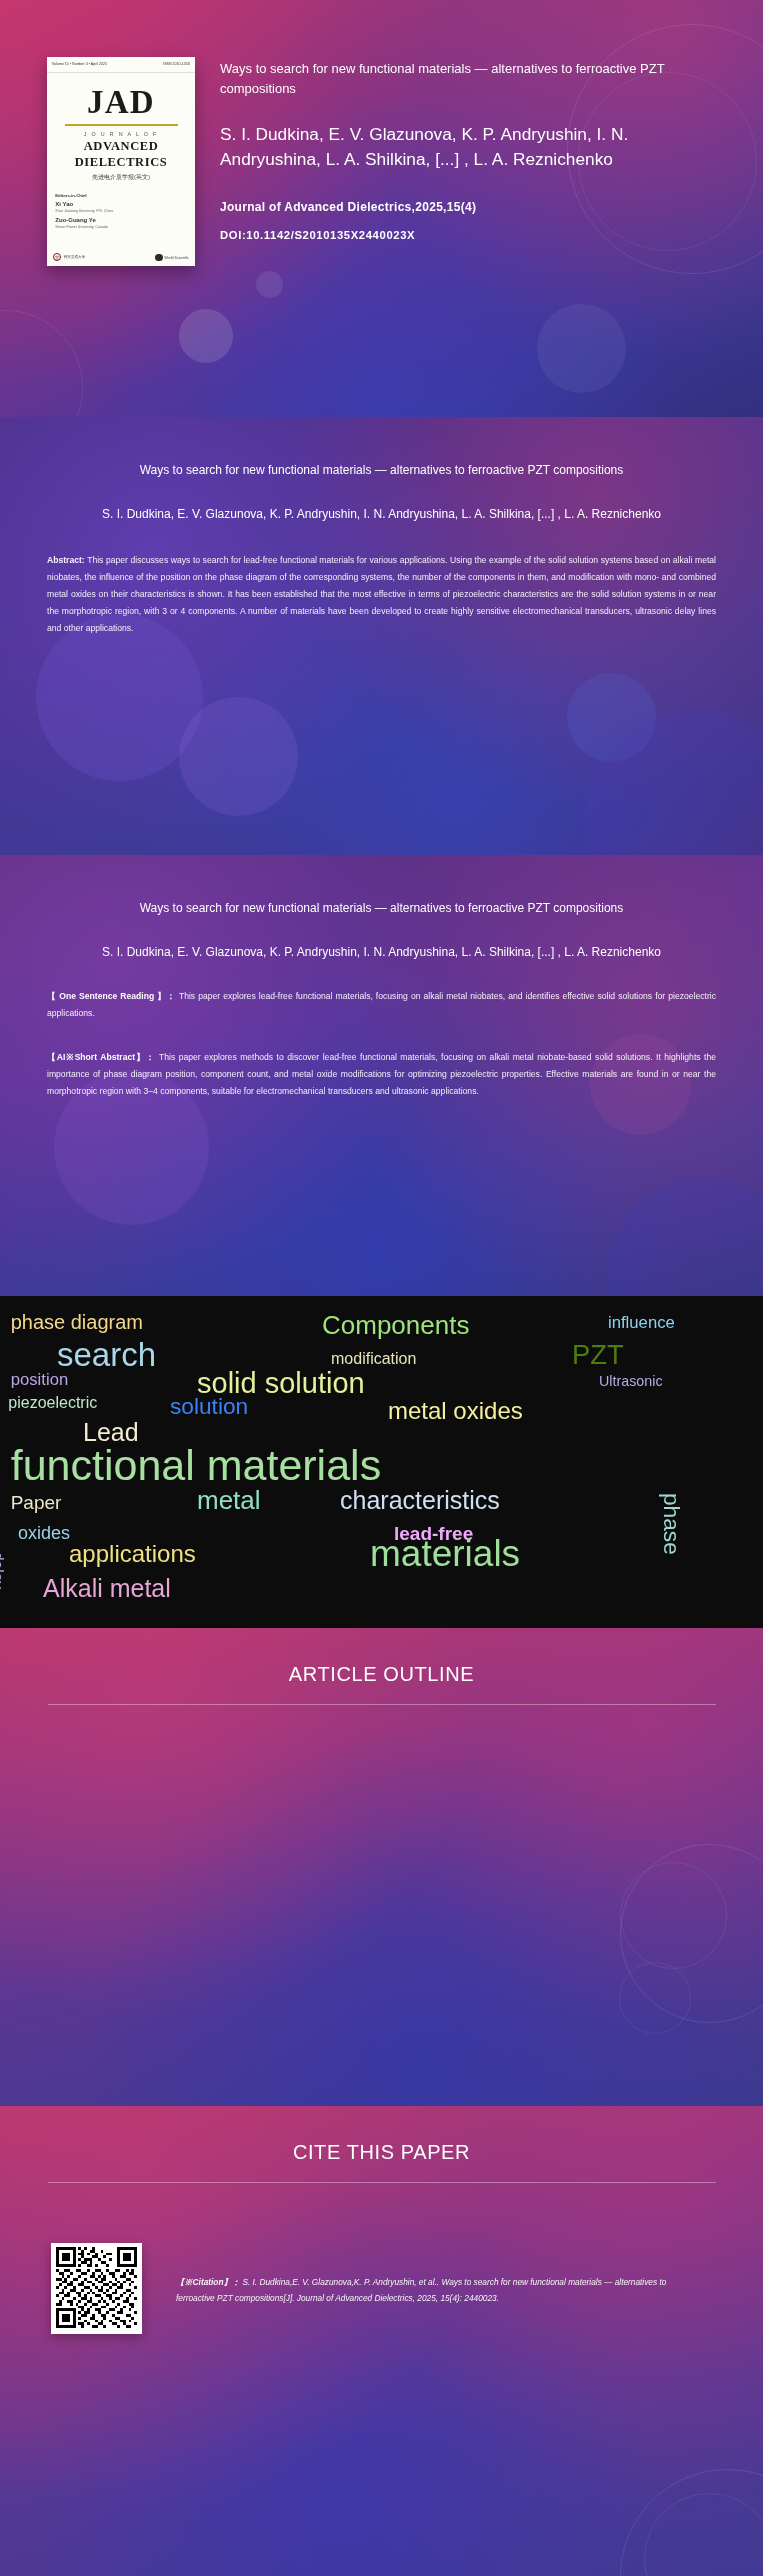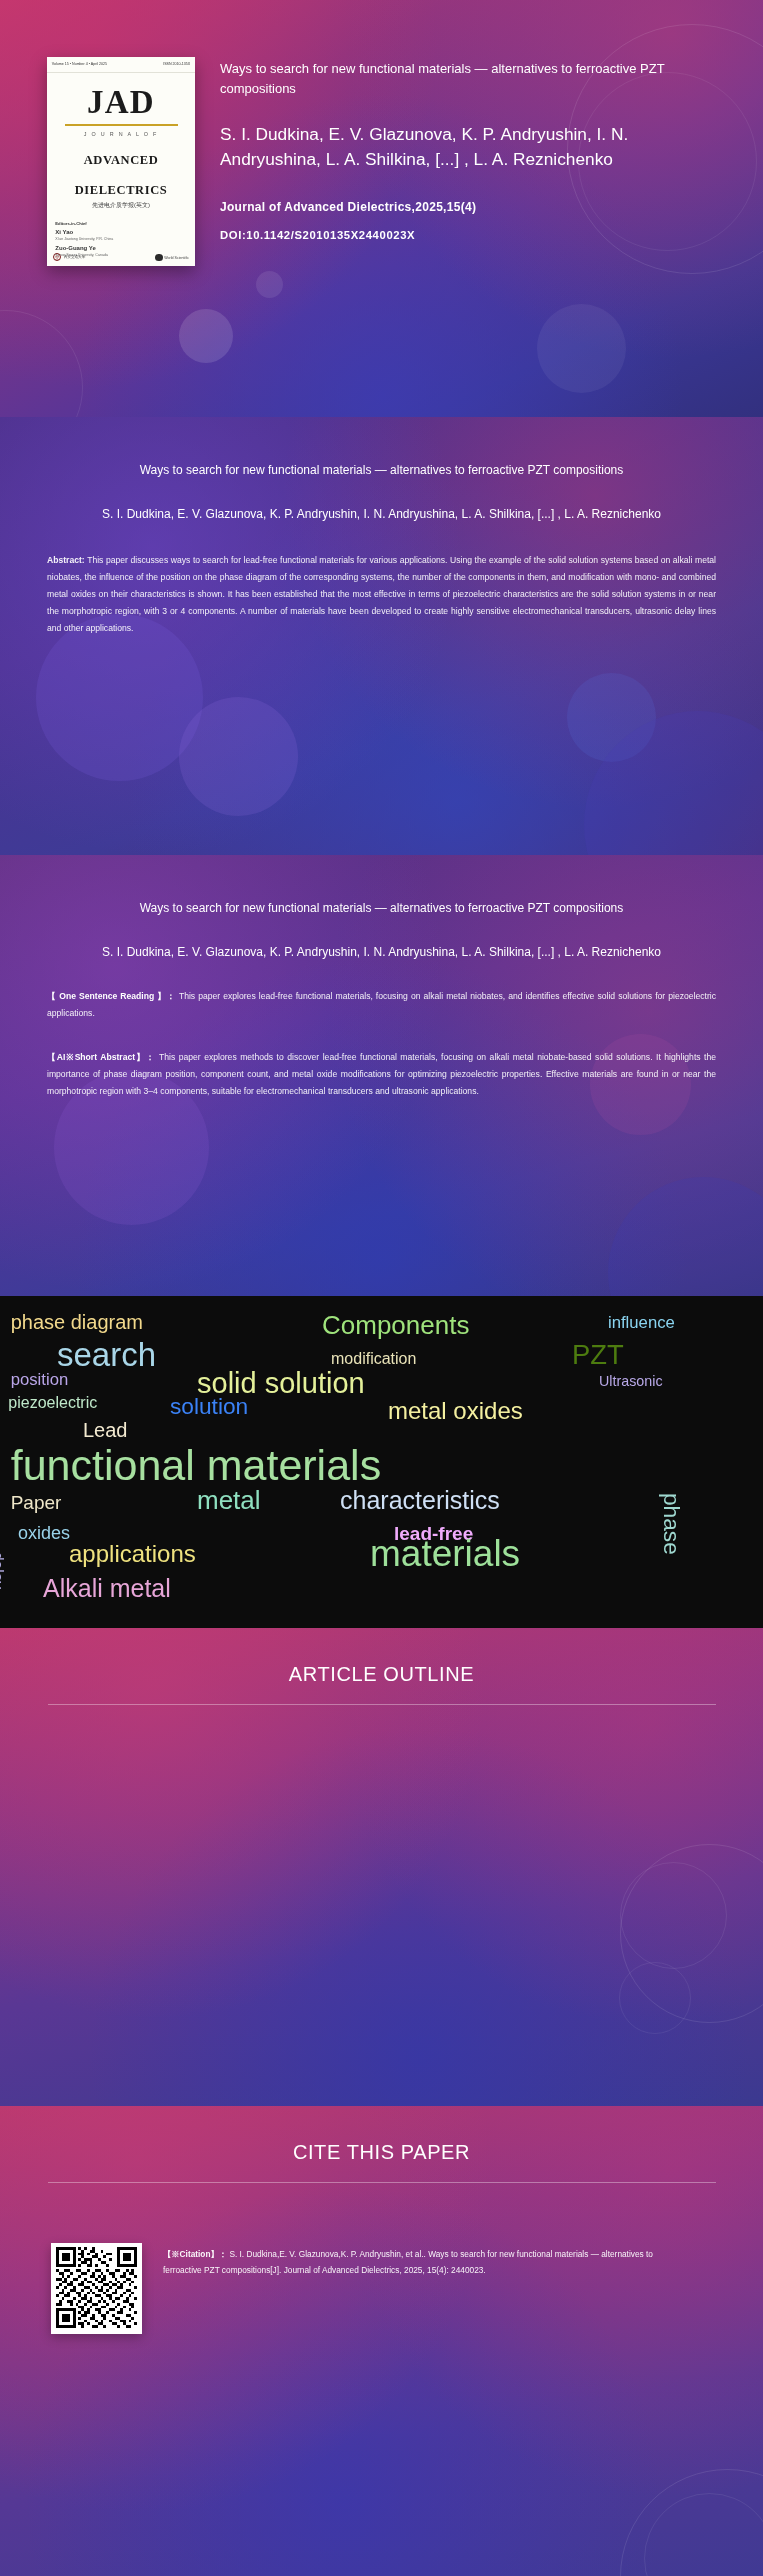--- a/index.html
+++ b/index.html
@@ -84,21 +84,21 @@
     color: #555;
   }
   .cover-title {
     text-align: center;
     font-family: "Liberation Serif", serif;
     font-weight: bold;
     font-size: 12.5px;
     letter-spacing: 0.6px;
     color: #1b1b1b;
     line-height: 1.15;
-    margin-top: 16px;
+    margin-top: 2px;
   }
   .cover-cn {
     text-align: center;
     font-size: 6px;
     color: #444;
     margin-top: 3.6px;
   }
   .cover-body {
     padding: 10.7px 8.3px 0 8.3px;
     font-size: 4.2px;
@@ -272,23 +272,24 @@
     position: absolute;
     border: 1.2px solid rgba(255,255,255,0.10);
     border-radius: 50%;
   }
   #cite .c1 { width: 215px; height: 215px; right: -72px; bottom: -48px; }
   #cite .c2 { width: 131px; height: 131px; right: -12px; bottom: 12px; border-color: rgba(255,255,255,0.08); }
 
   .cite-row {
     position: relative;
     display: flex;
-    align-items: flex-start;
-    gap: 21px;
+    align-items: center;
+    gap: 34px;
     padding: 60px 51px 0 51px;
+    font-style: italic;
   }
   .qr {
     width: 91px;
     height: 91px;
     background: #fff;
     padding: 4.8px;
     flex: 0 0 auto;
     box-shadow: 0 3.6px 10.7px rgba(0,0,0,0.3);
   }
   .qr svg { display: block; width: 81px; height: 81px; }
@@ -390,21 +391,21 @@
     <span class="w" style="left: 322px; top: 15.5px; font-size: 26px; color: rgb(159, 227, 124);">Components</span>
     <span class="w" style="left: 608px; top: 19px; font-size: 16.7px; color: rgb(138, 212, 240); text-align: right;">influence</span>
     <span class="w" style="left: 57px; top: 42px; font-size: 33px; color: rgb(169, 214, 232);">search</span>
     <span class="w" style="left: 331px; top: 55px; font-size: 16px; color: rgb(233, 227, 184);">modification</span>
     <span class="w" style="left: 572px; top: 45px; font-size: 27.4px; color: #4d7c0f;">PZT</span>
     <span class="w" style="left: 10.7px; top: 76px; font-size: 16.7px; color: rgb(185, 165, 232);">position</span>
     <span class="w" style="left: 197px; top: 73px; font-size: 29px; color: rgb(228, 240, 154);">solid solution</span>
     <span class="w" style="left: 599px; top: 78px; font-size: 14.3px; color: rgb(185, 169, 232);">Ultrasonic</span>
     <span class="w" style="left: 8.3px; top: 99px; font-size: 16px; color: rgb(191, 232, 201);">piezoelectric</span>
     <span class="w" style="left: 170px; top: 99px; font-size: 22.7px; color: #3b82f6;">solution</span>
-    <span class="w" style="left: 83px; top: 124px; font-size: 20px; color: rgb(243, 234, 208);">Lead</span>
+    <span class="w" style="left: 83px; top: 124px; font-size: 25px; color: rgb(243, 234, 208);">Lead</span>
     <span class="w" style="left: 388px; top: 103px; font-size: 24px; color: rgb(244, 240, 160);">metal oxides</span>
     <span class="w" style="left: 10.7px; top: 148px; font-size: 43px; color: rgb(167, 224, 160);">functional materials</span>
     <span class="w" style="left: 10.7px; top: 197px; font-size: 19px; color: rgb(239, 231, 201);">Paper</span>
     <span class="w" style="left: 197px; top: 191px; font-size: 26px; color: rgb(143, 224, 192);">metal</span>
     <span class="w" style="left: 340px; top: 192px; font-size: 25px; color: rgb(207, 224, 245);">characteristics</span>
     <span class="w" style="left: 683px; top: 197px; font-size: 22.7px; color: rgb(159, 216, 208); transform: rotate(90deg); transform-origin: left top;">phase</span>
     <span class="w" style="left: 18px; top: 228px; font-size: 18px; color: rgb(154, 211, 234);">oxides</span>
     <span class="w" style="left: 394px; top: 228px; font-size: 19px; color: #f0abfc; font-weight: bold;">lead-free</span>
     <span class="w" style="left: 69px; top: 246px; font-size: 24px; color: rgb(239, 226, 127);">applications</span>
     <span class="w" style="left: 370px; top: 239px; font-size: 37px; color: rgb(158, 224, 154);">materials</span>

